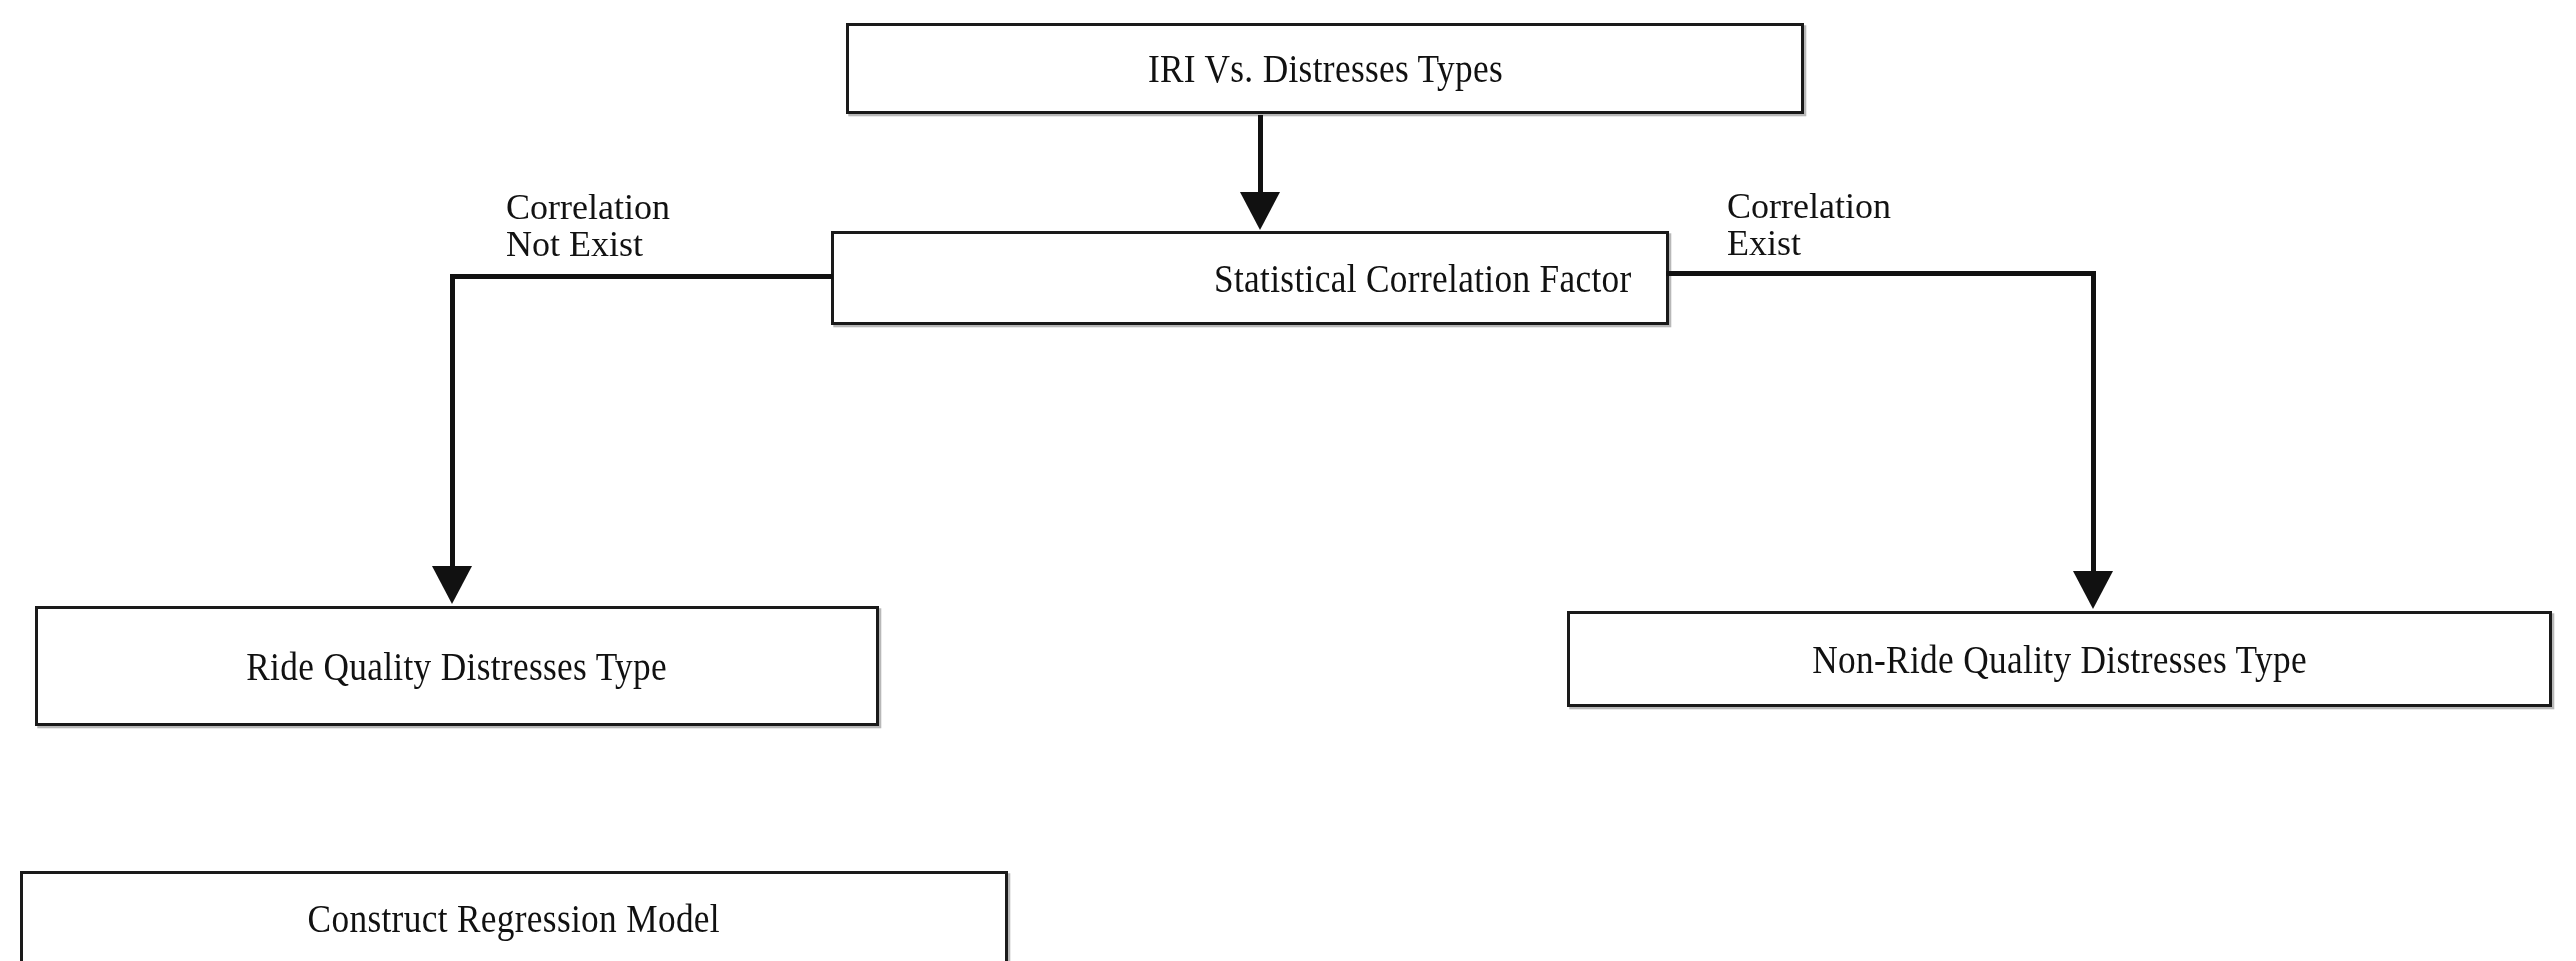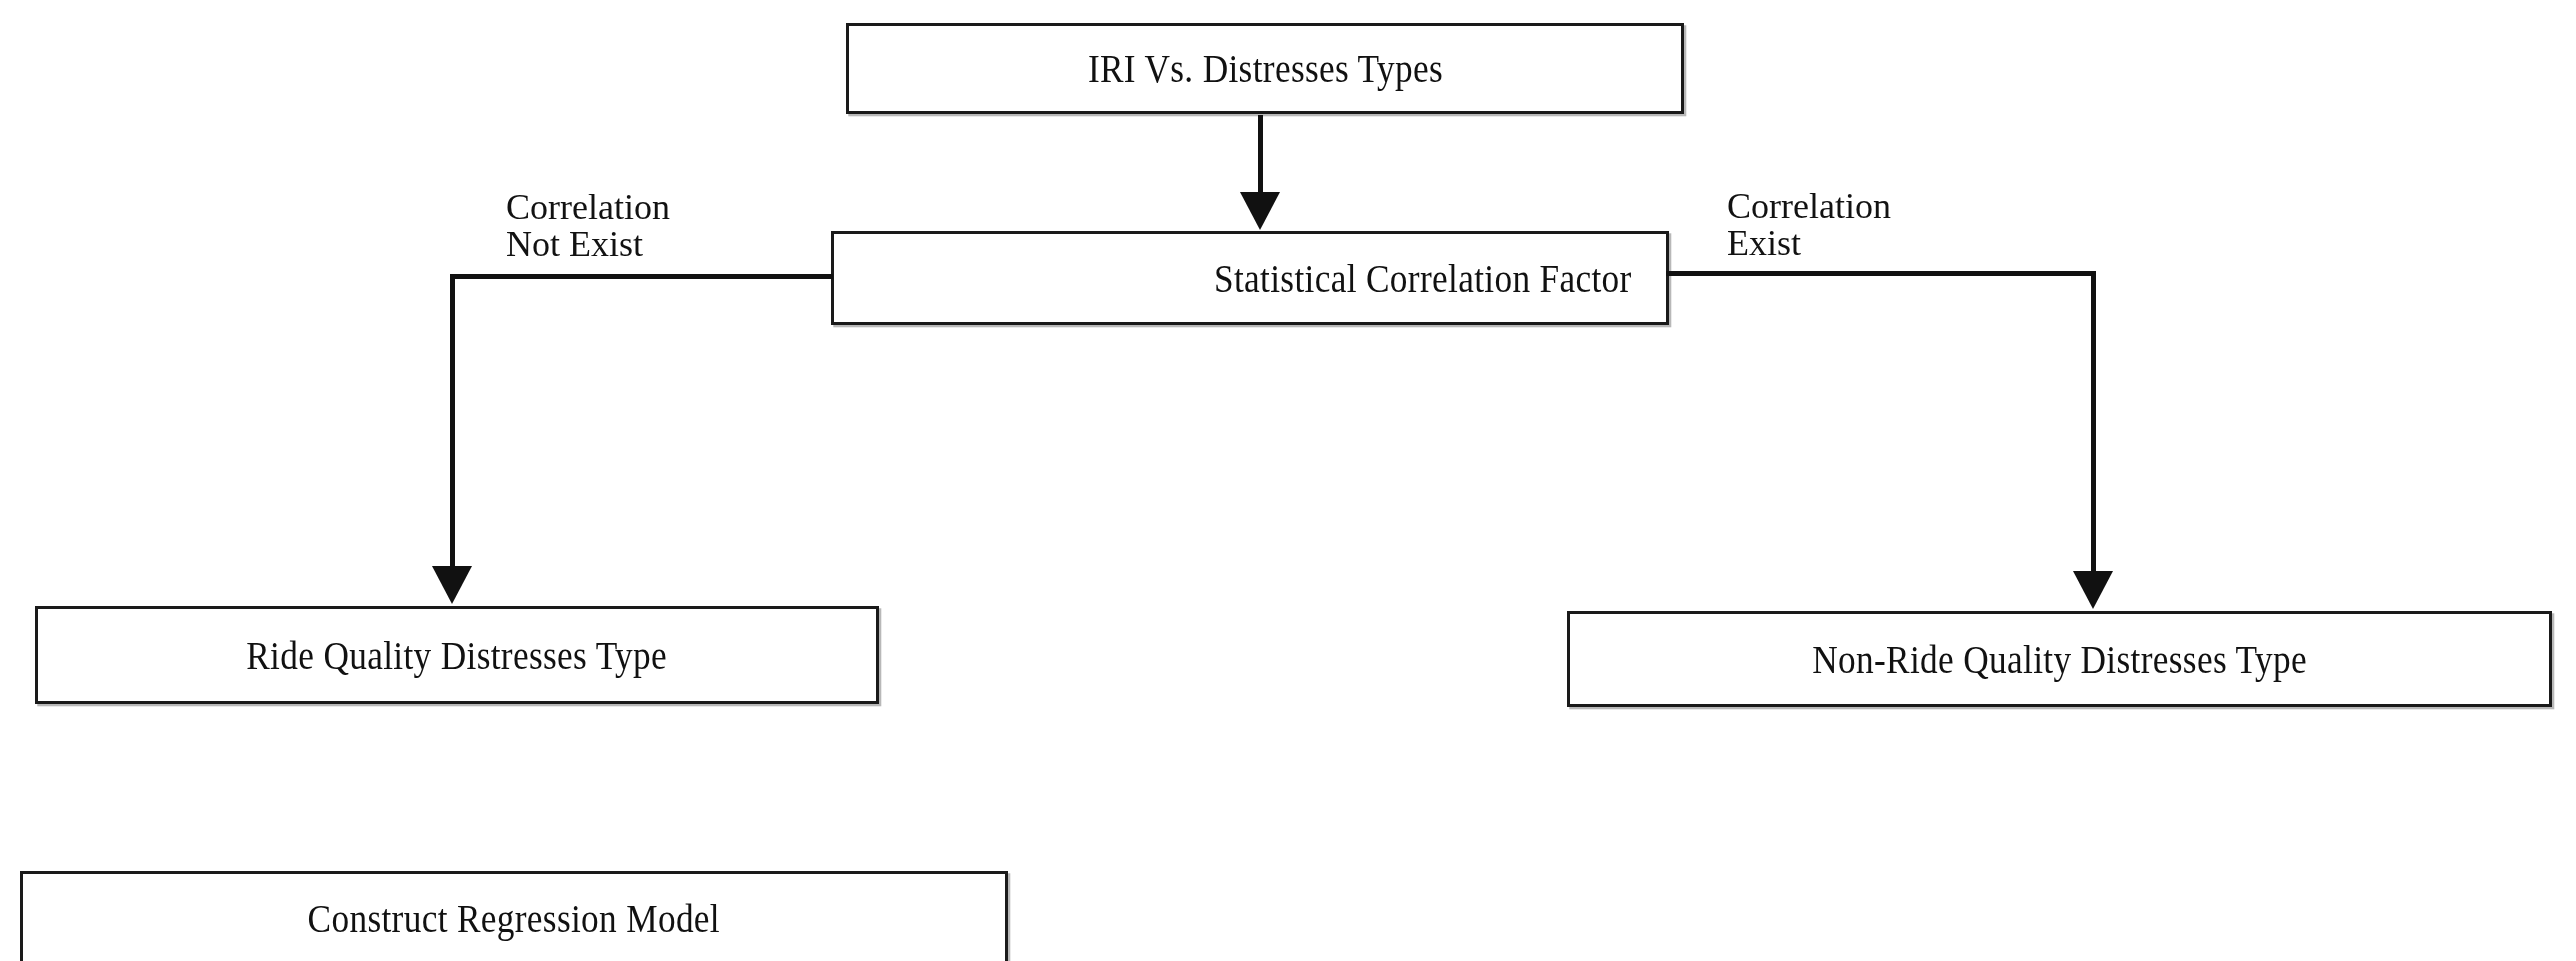--- a/index.html
+++ b/index.html
@@ -32,23 +32,23 @@
     font-family: "Liberation Serif", "DejaVu Serif", serif;
     font-size: 41px;
     line-height: 1;
     color: #111111;
     letter-spacing: 0.4px;
     white-space: nowrap;
     transform: scaleX(0.86);
     transform-origin: center center;
   }
 
-  #node-top    { left: 846px; top: 23.4px;   width: 838px; height: 91px; }
+  #node-top    { left: 846px; top: 23.4px;   width: 958px; height: 91px; }
   #node-mid    { left: 831px; top: 231px;  width: 838px; height: 94px; justify-content: flex-end; }
-  #node-left   { left: 35px;   top: 606px;  width: 844px; height: 98px; }
+  #node-left   { left: 35px;   top: 606px;  width: 844px; height: 120px; }
   #node-right  { left: 1567px; top: 611px;  width: 985px; height: 96px; }
   #node-model  { left: 19.5px;   top: 843px; width: 988px; height: 95px; margin-top: 28px; }
 
   
   .conn-v {
     position: absolute;
     width: 4.7px;
     background: #111111;
   }
   .conn-h {

